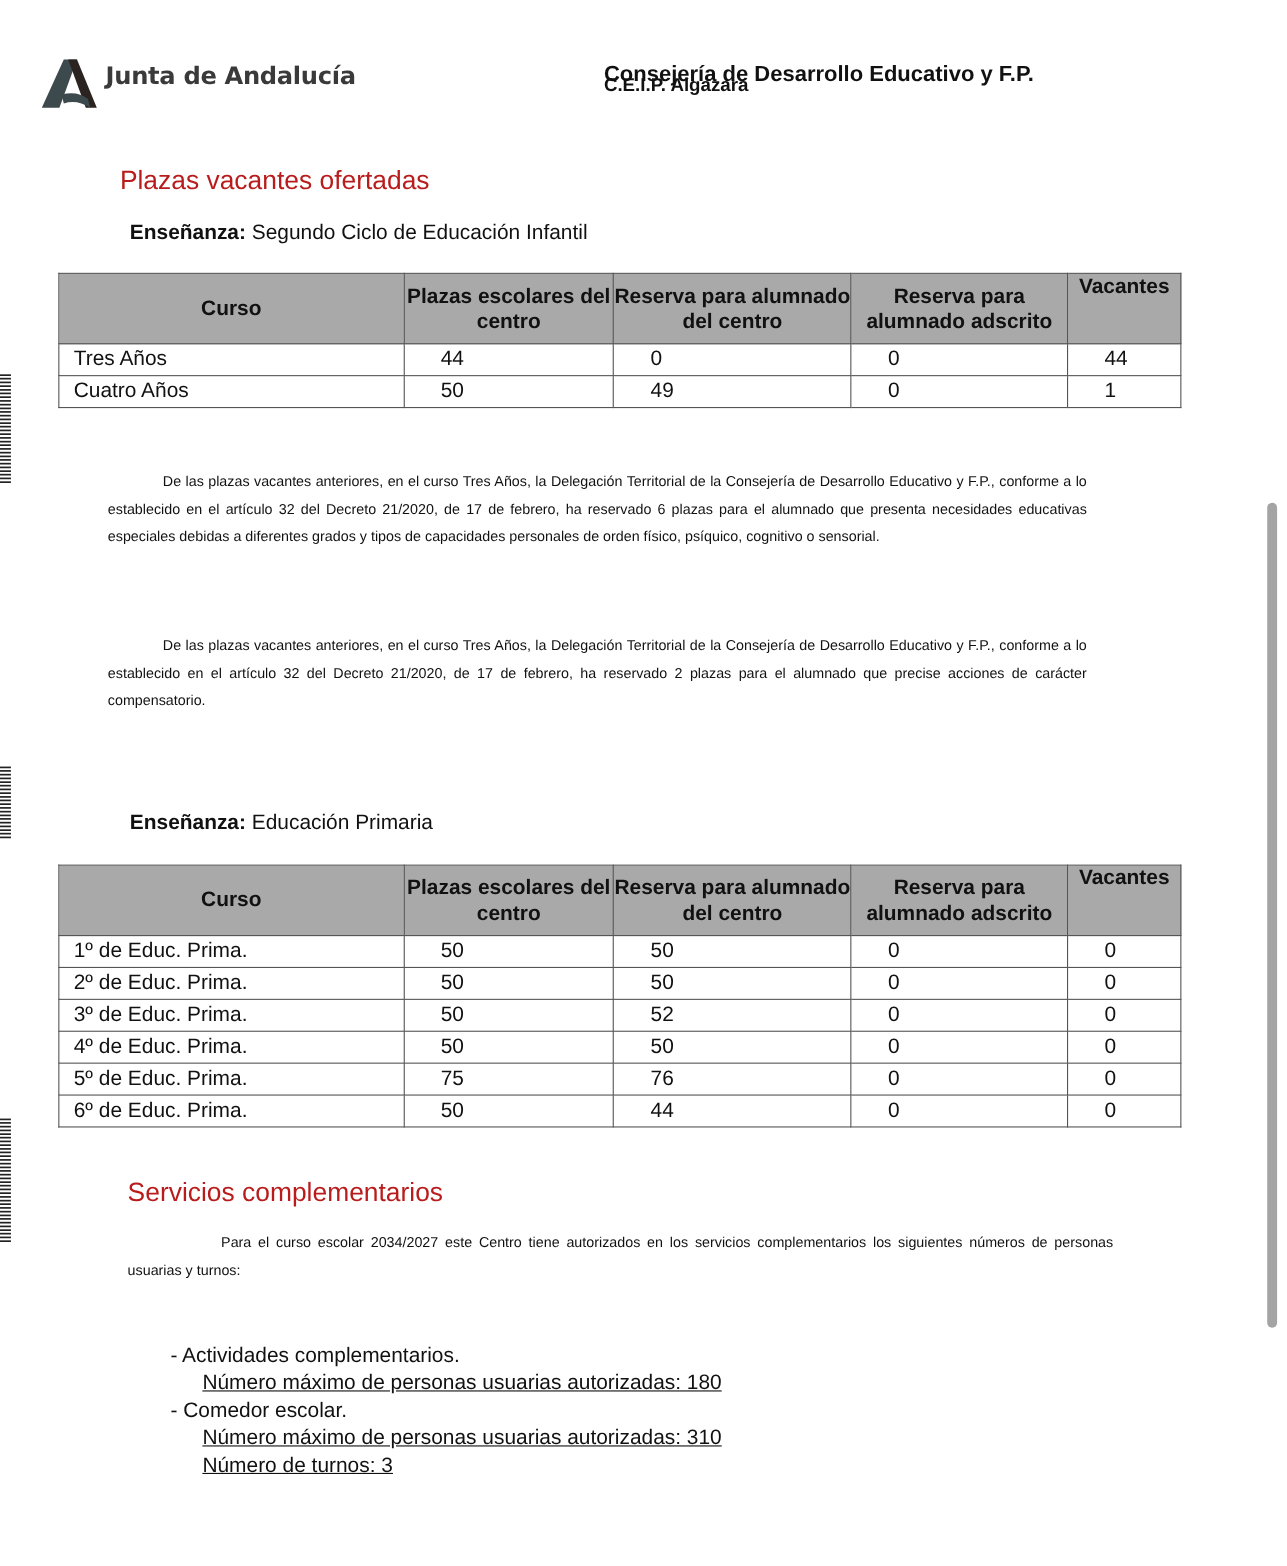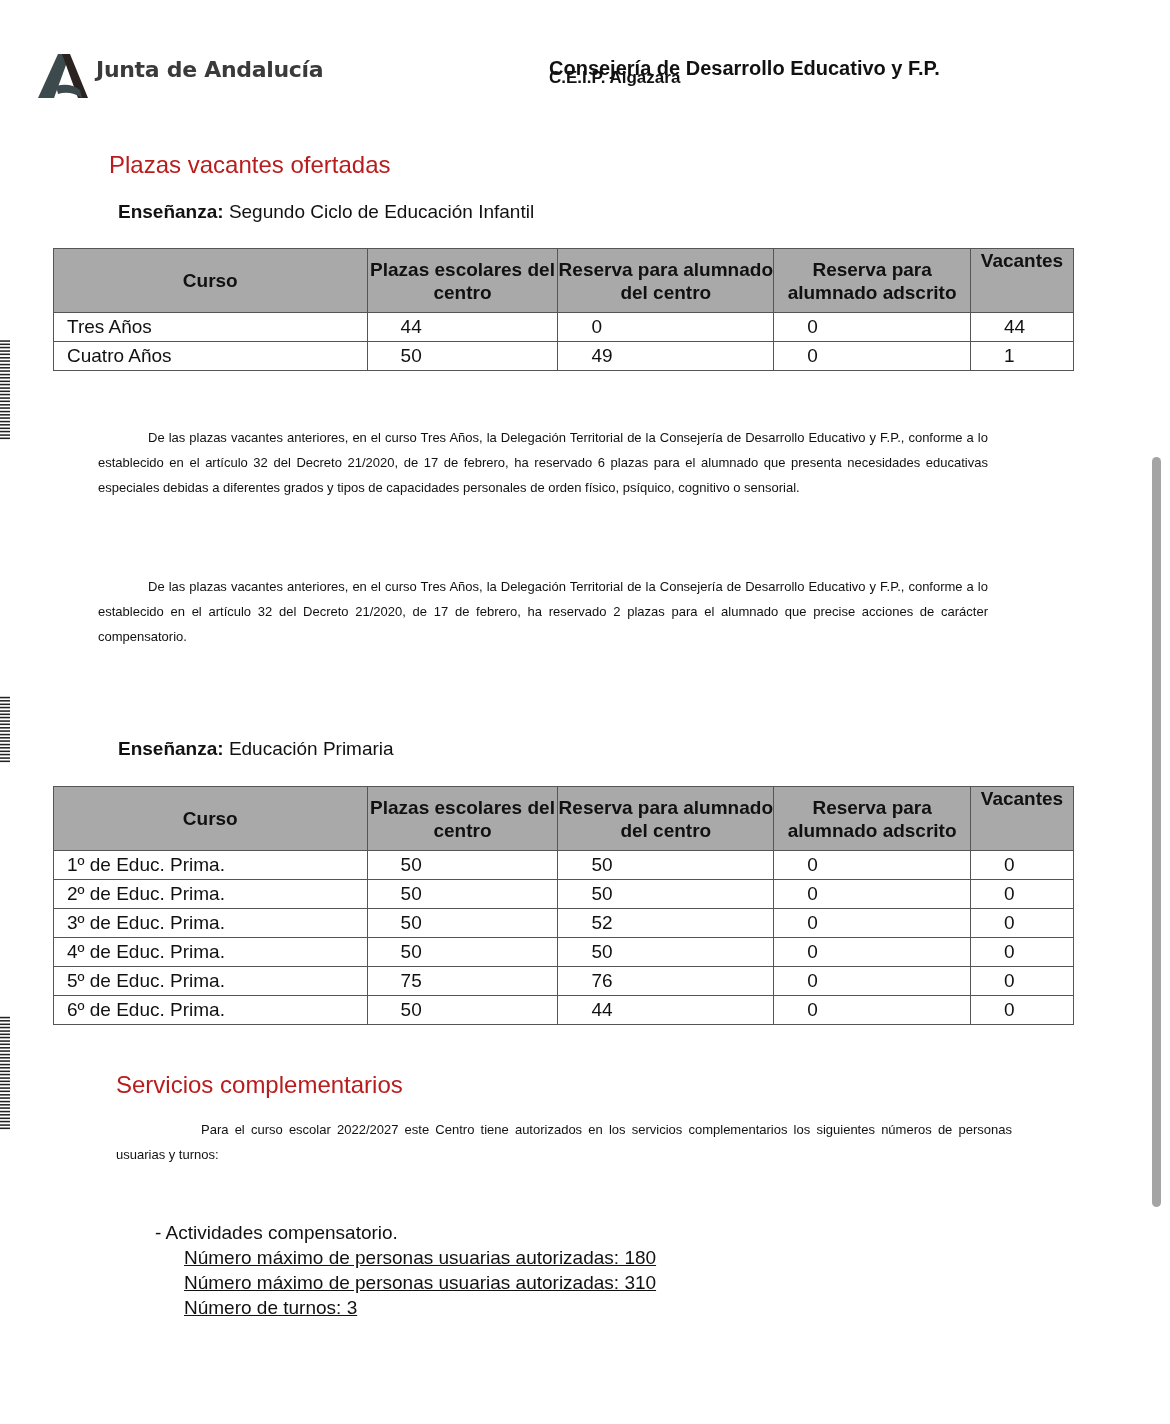--- a/index.html
+++ b/index.html
@@ -168,22 +168,23 @@
         <td class="curso">6º de Educ. Prima.</td>
         <td>50</td>
         <td>44</td>
         <td>0</td>
         <td>0</td>
       </tr>
     </tbody>
 </table>
 
 <div class="abs h1" style="left:116px;top:1071px;">Servicios complementarios</div>
-<div class="abs para" style="left:116px;top:1117px;width:896px;text-indent:85px;">Para el curso escolar 2022/2027 este Centro tiene autorizados en los servicios complementarios los siguientes números de personas usuarias y turnos:</div>
+<div class="abs para" style="left:116px;top:1117px;width:896px;text-indent:85px;">Para el curso escolar 2034/2027 este Centro tiene autorizados en los servicios complementarios los siguientes números de personas usuarias y turnos:</div>
 
 <div class="abs list" id="servicios-list">
-    <div>- Actividades compensatorio.</div>
+    <div>- Actividades complementarios.</div>
     <div class="sub">Número máximo de personas usuarias autorizadas: 180</div>
+    <div>- Comedor escolar.</div>
     <div class="sub">Número máximo de personas usuarias autorizadas: 310</div>
     <div class="sub">Número de turnos: 3</div>
   </div>
 
 <div class="abs scrollbar"></div>
 
 </body></html>

